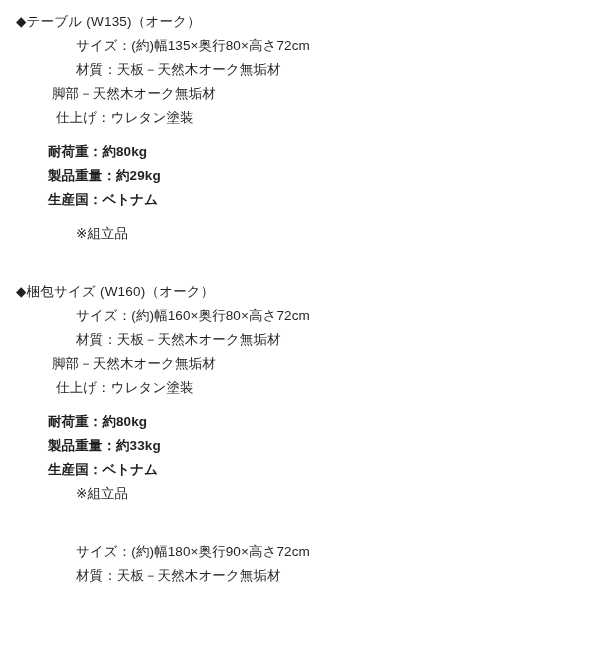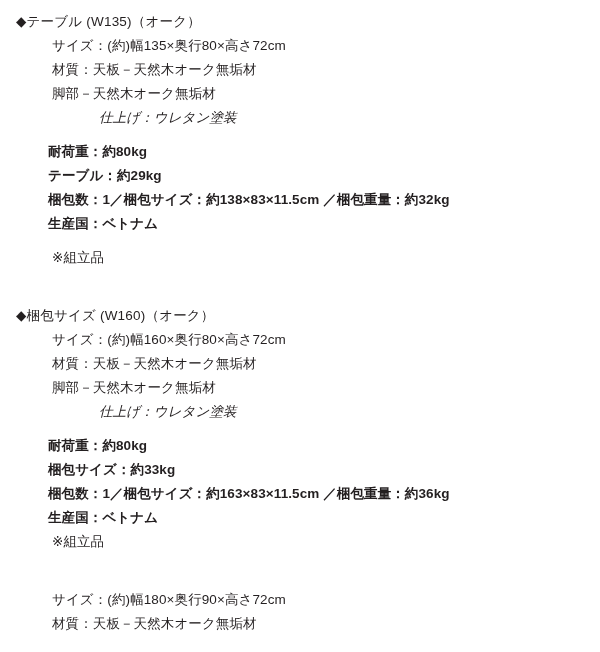--- a/index.html
+++ b/index.html
@@ -38,28 +38,27 @@
     white-space: nowrap;
   }
   .spec-line {
     font-size: 13.5px;
     line-height: 24px;
     padding-left: 52px;
     letter-spacing: 0.1px;
     white-space: nowrap;
   }
   .spec-line.indent-1 {
-    padding-left: 52px;
+    padding-left: 76px;
   }
   .spec-line.indent-2 {
     padding-left: 52px;
   }
   .spec-line.indent-3 {
-    padding-left: 99px;
-    font-style: italic;
+    padding-left: 56px;
   }
   .spec-line.loose {
     padding-left: 48px;
     font-weight: bold;
   }
   .gap-small {
     height: 10px;
   }
 </style>
 </head>
@@ -68,37 +67,35 @@
 <div class="page">
   <div id="blocks-root">
       <div class="spec-block">
         <div class="spec-title">◆テーブル (W135)（オーク）</div>
         <div class="spec-line indent-1">サイズ：(約)幅135×奥行80×高さ72cm</div>
         <div class="spec-line indent-1">材質：天板－天然木オーク無垢材</div>
         <div class="spec-line indent-2">脚部－天然木オーク無垢材</div>
         <div class="spec-line indent-3">仕上げ：ウレタン塗装</div>
         <div class="gap-small"></div>
         <div class="spec-line loose">耐荷重：約80kg</div>
-        <div class="spec-line loose">テーブル：約29kg</div>
-        <div class="spec-line loose">梱包数：1／梱包サイズ：約138×83×11.5cm ／梱包重量：約32kg</div>
+        <div class="spec-line loose">製品重量：約29kg</div>
         <div class="spec-line loose">生産国：ベトナム</div>
         <div class="gap-small"></div>
         <div class="spec-line indent-1">※組立品</div>
       </div>
       <div class="block-gap"></div>
       <div class="spec-block">
         <div class="spec-title">◆梱包サイズ (W160)（オーク）</div>
         <div class="spec-line indent-1">サイズ：(約)幅160×奥行80×高さ72cm</div>
         <div class="spec-line indent-1">材質：天板－天然木オーク無垢材</div>
         <div class="spec-line indent-2">脚部－天然木オーク無垢材</div>
         <div class="spec-line indent-3">仕上げ：ウレタン塗装</div>
         <div class="gap-small"></div>
         <div class="spec-line loose">耐荷重：約80kg</div>
-        <div class="spec-line loose">梱包サイズ：約33kg</div>
-        <div class="spec-line loose">梱包数：1／梱包サイズ：約163×83×11.5cm ／梱包重量：約36kg</div>
+        <div class="spec-line loose">製品重量：約33kg</div>
         <div class="spec-line loose">生産国：ベトナム</div>
         <div class="spec-line indent-1">※組立品</div>
       </div>
       <div class="block-gap"></div>
       <div class="spec-block">
         <div class="spec-line indent-1">サイズ：(約)幅180×奥行90×高さ72cm</div>
         <div class="spec-line indent-1">材質：天板－天然木オーク無垢材</div>
       </div>
     </div>
 </div>

